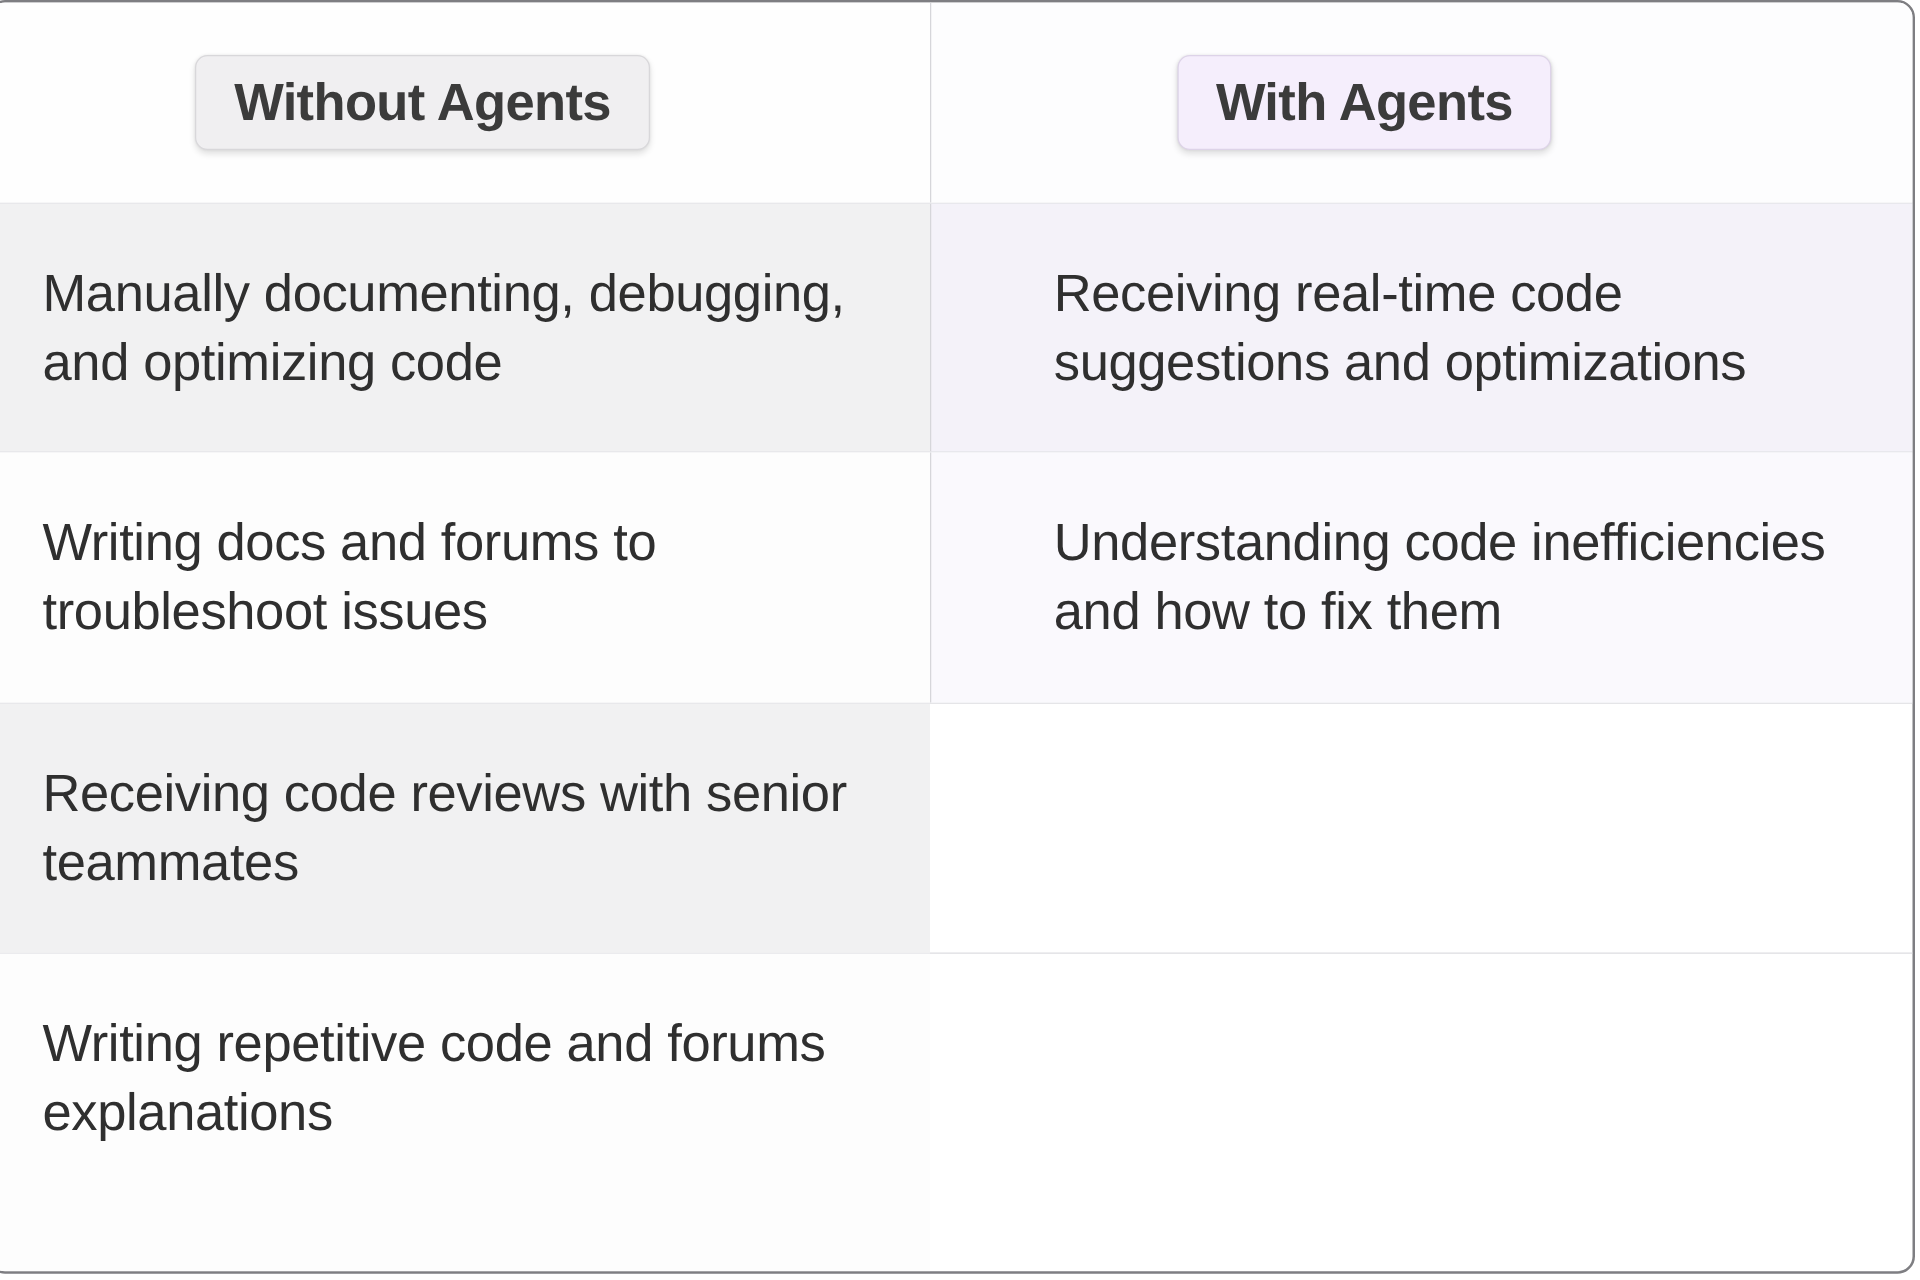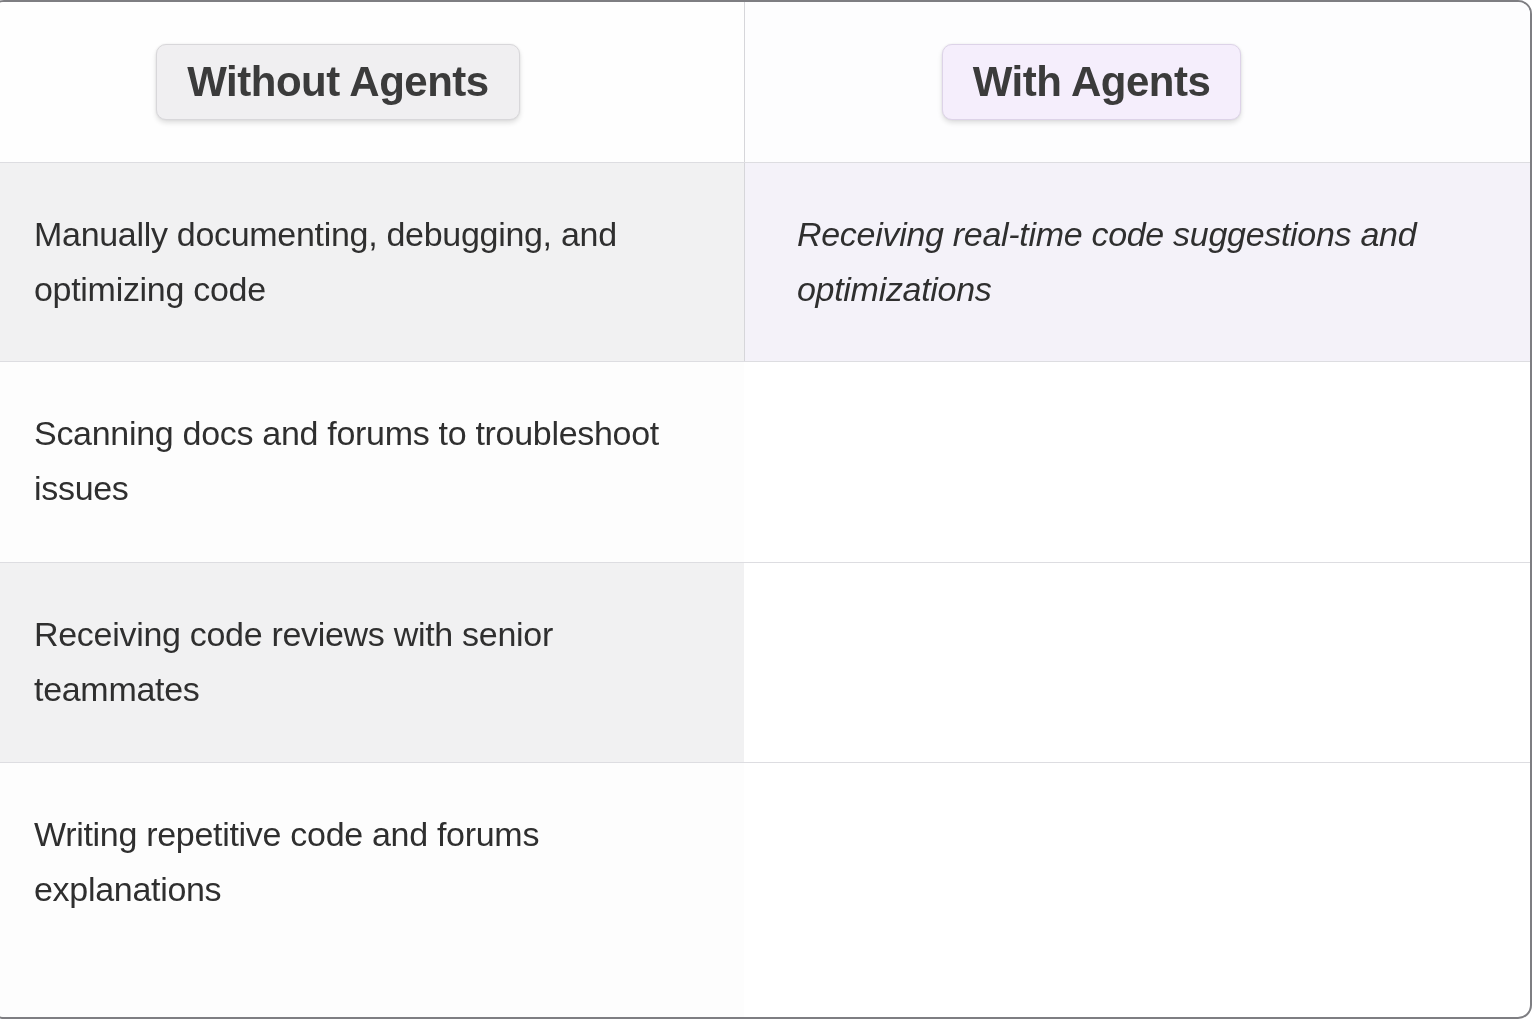--- a/index.html
+++ b/index.html
@@ -37,25 +37,24 @@
   .row.r4 { height: 254px; }
 
   .cell {
     box-sizing: border-box;
     padding: 44px 40px 0 42px;
   }
   .cell.left  { width: 752px; }
   .cell.right {
     flex: 1;
     border-left: 1px solid var(--col-divider, #d6d6da);
-    padding-left: 52px;
-    font-style: italic;
+    padding-left: 98px;
   }
   .cell .txt {
-    font-size: 34px;
+    font-size: 42px;
     line-height: 55px;
     color: #2f2f2f;
     letter-spacing: -0.3px;
   }
   .cell.left  .txt { max-width: 660px; }
   .cell.right .txt { max-width: 630px; }
   .row.r1 .cell.left, .row.r3 .cell.left  { background: var(--cell-gray, #f1f1f2); }
   .row.r2 .cell.left, .row.r4 .cell.left  { background: #fdfdfd; }
   .row.r1 .cell.right, .row.r3 .cell.right { background: var(--cell-lavender, #f4f2f9); }
   .row.r2 .cell.right, .row.r4 .cell.right { background: var(--cell-lavender-light, #faf9fd); }
@@ -112,21 +111,24 @@
       <div class="cell left">
         <div class="txt">Manually documenting, debugging, and optimizing code</div>
       </div>
       <div class="cell right">
         <div class="txt">Receiving real-time code suggestions and optimizations</div>
       </div>
     </div>
 
     <div class="row r2">
       <div class="cell left">
-        <div class="txt">Scanning docs and forums to troubleshoot issues</div>
+        <div class="txt">Writing docs and forums to troubleshoot issues</div>
+      </div>
+      <div class="cell right">
+        <div class="txt">Understanding code inefficiencies and how to fix them</div>
       </div>
     </div>
 
     <div class="row r3">
       <div class="cell left">
         <div class="txt">Receiving code reviews with senior teammates</div>
       </div>
     </div>
 
     <div class="row r4">

